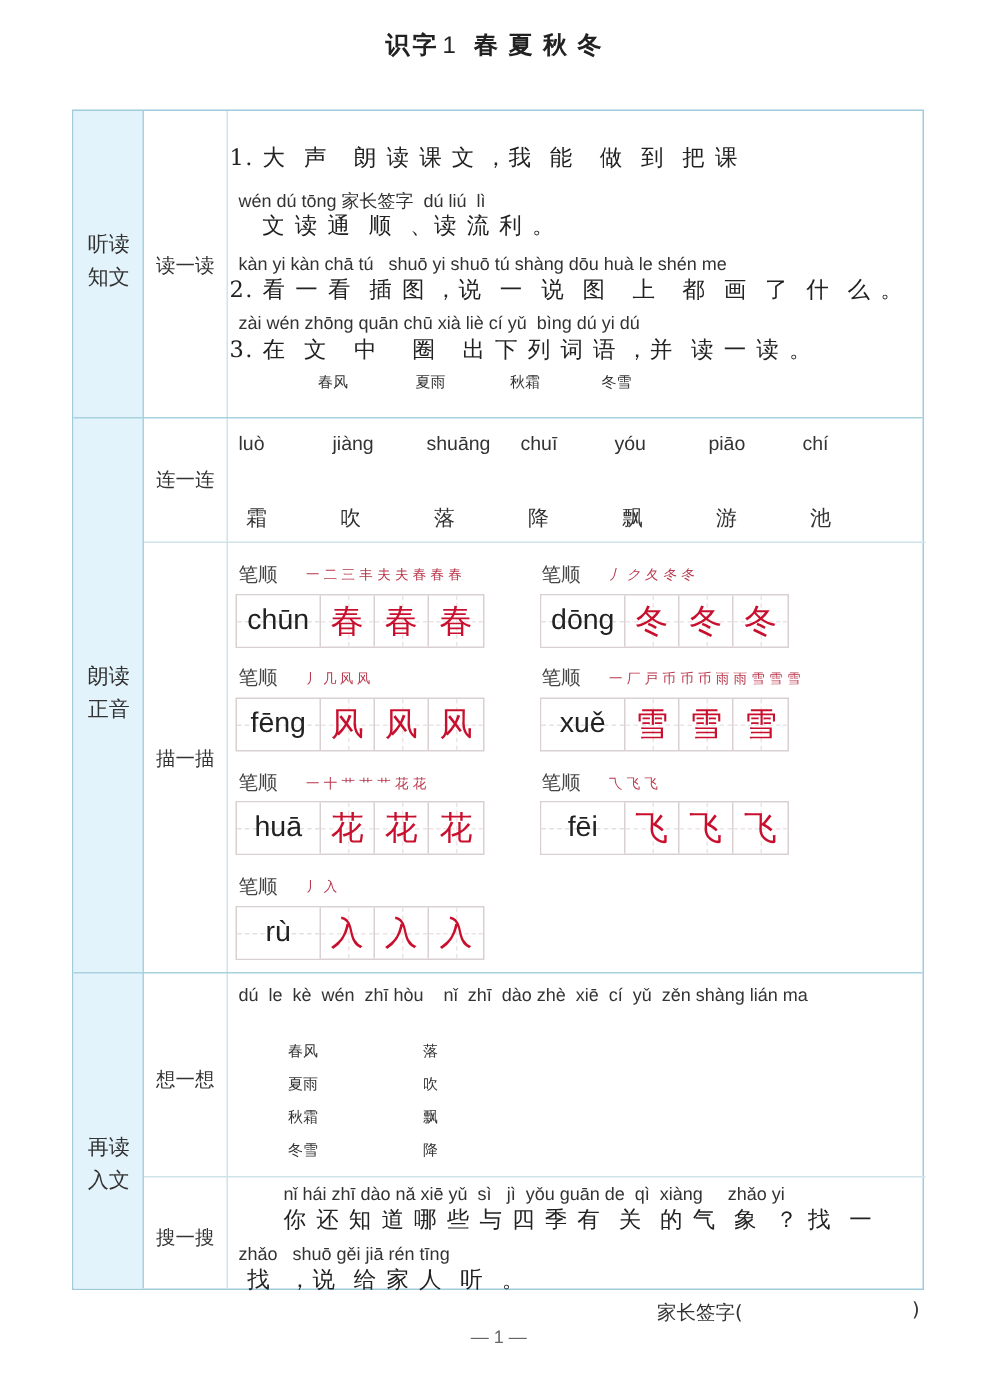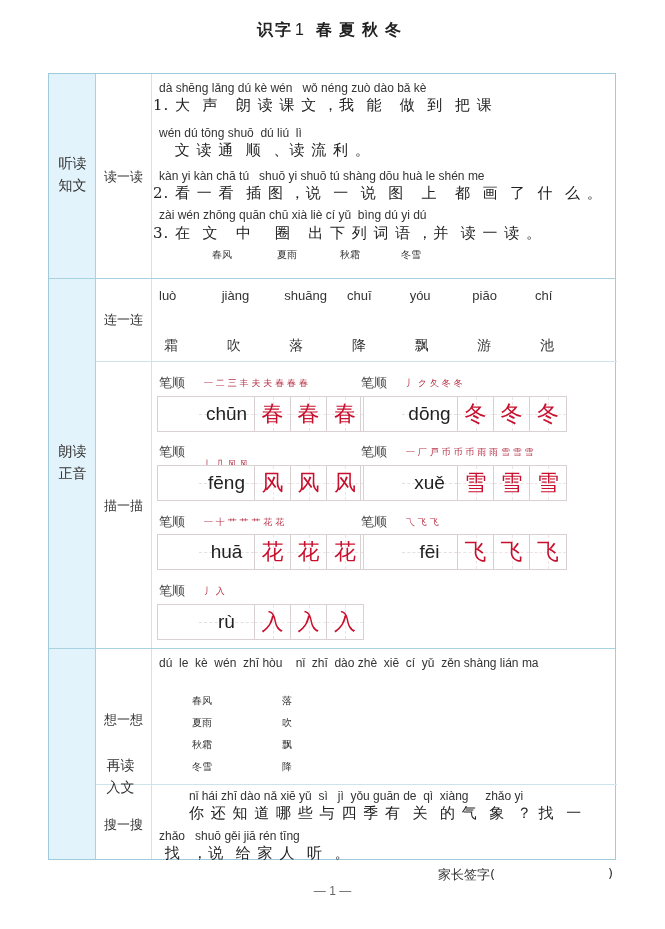--- a/index.html
+++ b/index.html
@@ -28,21 +28,21 @@
         white-space:pre; position:absolute; letter-spacing:1px; }
   .hz-sm { font-family:"DejaVu Serif", "Liberation Serif", serif; font-size:10px; color:#333;
         white-space:pre; position:absolute; }
 
   .lian-row { position:absolute; left:110px; width:430px; display:flex; justify-content:space-between; }
   .lian-row span { display:inline-block; width:54px; text-align:left; }
 
   .bishun-label { position:absolute; font-size:13px; color:#444; }
   .strokes { position:absolute; font-size:9px; color:#b8354a; letter-spacing:0px;
              font-family:"DejaVu Serif", serif; }
-  .grid { position:absolute; height:36px; display:flex; border:1px solid #d9d0d2; box-sizing:border-box;padding-left:41px; }
+  .grid { position:absolute; height:36px; display:flex; border:1px solid #d9d0d2; box-sizing:border-box; }
   .grid .pcell { width:56px; height:100%; border-right:1px solid #d9d0d2; box-sizing:border-box;
                  display:flex; align-items:center; justify-content:center;
                  font-family:"Liberation Sans", sans-serif; font-size:19px; color:#222;
                  background-image:linear-gradient(#fff 0,#fff 0);
                  position:relative; }
   .grid .pcell::before { content:""; position:absolute; left:0; right:0; top:50%; border-top:1px dashed #e6dfe0; }
   .grid .hcell { width:36px; height:100%; border-right:1px solid #d9d0d2; box-sizing:border-box;
                  position:relative; display:flex; align-items:center; justify-content:center;
                  font-family:"DejaVu Serif", serif; font-size:22px; color:#c8102e; }
   .grid .hcell:last-child { border-right:none; }
@@ -71,23 +71,22 @@
   <div class="hsep" style="left:47px;top:287px;width:521px;background:#cfe3ea;"></div>
   <div class="hsep" style="left:0;top:574px;width:100%;"></div>
   <div class="hsep" style="left:47px;top:710px;width:521px;background:#cfe3ea;"></div>
 
   <div class="sec-label" style="top:78px;">
     <div>听读</div>
     <div>知文</div>
   </div>
   <div class="sub-label" style="top:94px;">读一读</div>
 
-  <div class="py" style="left:110px;top:7px;">dà shēng lǎng dú kè wén   wǒ néng zuò dào bǎ kè</div>
   <div class="hz" style="left:104px;top:22px;">1. 大  声   朗 读 课 文 ，我  能   做  到  把 课</div>
-  <div class="py" style="left:110px;top:52px;">wén dú tōng shuō  dú liú  lì</div>
+  <div class="py" style="left:110px;top:52px;">wén dú tōng 家长签字  dú liú  lì</div>
   <div class="hz" style="left:120px;top:67px;"> 文 读 通  顺  、读 流 利 。</div>
 
   <div class="py" style="left:110px;top:95px;">kàn yi kàn chā tú   shuō yi shuō tú shàng dōu huà le shén me</div>
   <div class="hz" style="left:104px;top:110px;">2. 看 一 看  插 图 ，说  一  说  图   上   都  画  了  什  么 。</div>
 
   <div class="py" style="left:110px;top:134px;">zài wén zhōng quān chū xià liè cí yǔ  bìng dú yi dú</div>
   <div class="hz" style="left:104px;top:150px;">3. 在  文   中    圈   出 下 列 词 语 ，并  读 一 读 。</div>
 
   <div class="hz-sm" style="left:163px;top:174px;">春风</div>
   <div class="hz-sm" style="left:228px;top:174px;">夏雨</div>
@@ -132,38 +131,38 @@
       </div>
     <div class="hcell">
         <span>春</span>
       </div>
     <div class="hcell">
         <span>春</span>
       </div>
   </div>
 
   <div class="bishun-label" style="left:312px;top:300px;">笔顺</div>
-  <div class="strokes" style="left:357px;top:303px;">丿 ク 夂 冬 冬</div>
+  <div class="strokes" style="left:357px;top:303px;font-style:italic;">丿 ク 夂 冬 冬</div>
   <div class="grid" style="left:311px;top:322px;">
     <div class="pcell">
         <span>dōng</span>
       </div>
     <div class="hcell">
         <span>冬</span>
       </div>
     <div class="hcell">
         <span>冬</span>
       </div>
     <div class="hcell">
         <span>冬</span>
       </div>
   </div>
 
   <div class="bishun-label" style="left:110px;top:369px;">笔顺</div>
-  <div class="strokes" style="left:155px;top:384px;">丿 几 风 风</div>
+  <div class="strokes" style="left:155px;top:372px;font-family:Liberation Serif, serif;">丿 几 风 风</div>
   <div class="grid" style="left:108px;top:391px;align-items:center;">
     <div class="pcell">
         <span>fēng</span>
       </div>
     <div class="hcell">
         <span>风</span>
       </div>
     <div class="hcell">
         <span>风</span>
       </div>
@@ -233,21 +232,21 @@
         <span>入</span>
       </div>
     <div class="hcell">
         <span>入</span>
       </div>
     <div class="hcell">
         <span>入</span>
       </div>
   </div>
 
-  <div class="sec-label" style="top:680px;padding-left:48px;">
+  <div class="sec-label" style="top:680px;">
     <div>再读</div>
     <div>入文</div>
   </div>
 
   <div class="sub-label" style="top:637px;">想一想</div>
   <div class="py" style="left:110px;top:582px;">dú  le  kè  wén  zhī hòu    nǐ  zhī  dào zhè  xiē  cí  yǔ  zěn shàng lián ma</div>
 
   <div class="hz-sm" style="left:143px;top:620px;">春风</div>
   <div class="hz-sm" style="left:143px;top:642px;">夏雨</div>
   <div class="hz-sm" style="left:143px;top:664px;">秋霜</div>

